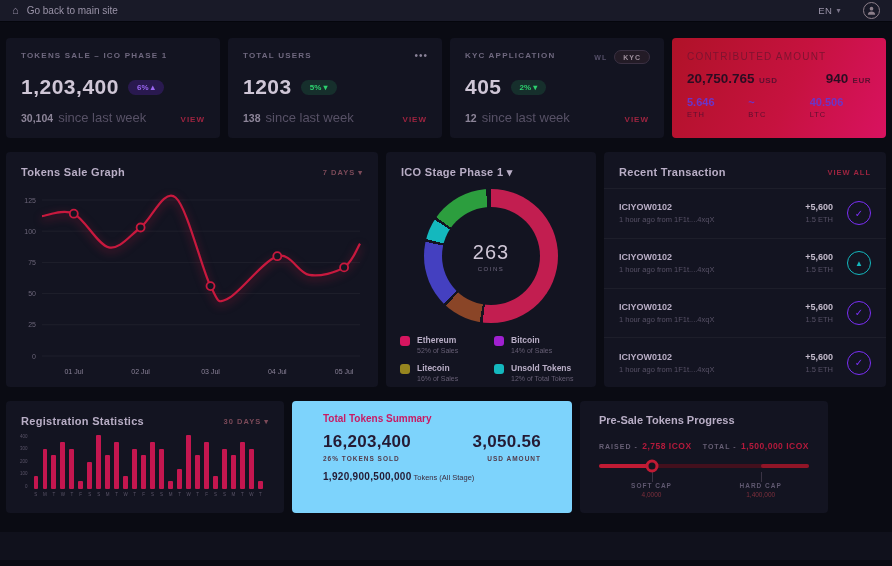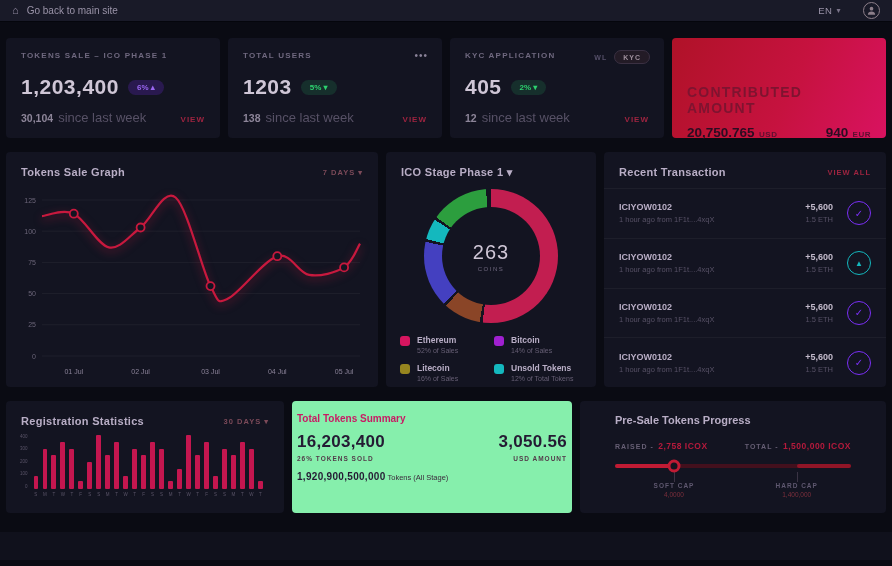--- a/index.html
+++ b/index.html
@@ -36,21 +36,21 @@
   .stat .view { margin-left:auto; font-size:8px; font-weight:bold; letter-spacing:1px; color:#9e2440; cursor:pointer;}
   .stat .corner { position:absolute; top:12px; right:14px; display:flex; align-items:center; gap:7px;}
   .dots { color:#8a8298; font-size:10px; letter-spacing:1px; cursor:pointer;}
   .wl { font-size:7px; font-weight:bold; letter-spacing:1px; color:#56506a; cursor:pointer;}
   .kyc-pill { font-size:7px; font-weight:bold; letter-spacing:1px; color:#9e8f9c; border:1px solid #3a3042;
               background:#231b26; border-radius:8px; padding:2.5px 8px; cursor:pointer;}
 
   
   .contrib { flex:1 1 0; height:100px; padding:13px 15px; border-radius:4px;
              background:linear-gradient(115deg,#b01228 0%,#c6123f 55%,#d91260 100%); }
-  .contrib .title { font-size:14px; font-weight:bold; letter-spacing:1.2px; color:#7e1430;margin-top:33px; }
+  .contrib .title { font-size:10px; font-weight:normal; letter-spacing:1.2px; color:#7e1430; }
   .contrib .fiat { display:flex; justify-content:space-between; margin-top:7px; }
   .contrib .fv { font-size:13.5px; font-weight:bold; color:#2a0d22; }
   .contrib .fu { font-size:8px; font-weight:bold; color:#5c1030; letter-spacing:.5px;}
   .contrib .coins { display:flex; margin-top:9px; }
   .contrib .coin { flex:1; }
   .contrib .cv { font-size:11px; font-weight:bold; color:#6b35c9; }
   .contrib .cl { font-size:7.5px; font-weight:normal; letter-spacing:1px; color:#5c1030; margin-top:2px;}
 
   
   .chead { display:flex; align-items:center; padding:14px 15px 0; }
@@ -99,31 +99,31 @@
   .barchart { display:flex; gap:6px; padding:8px 10px 0 14px; }
   .yax { display:flex; flex-direction:column; justify-content:space-between; height:54px; }
   .yax span { font-size:4.5px; color:#5a5468; text-align:right; line-height:1;}
   .barsarea { flex:1; }
   .bars { display:flex; align-items:flex-end; gap:4.4px; height:54px; }
   .bar { width:4.6px; background:#c4164f; border-radius:1px; }
   .xlets { display:flex; gap:4.4px; margin-top:3px;}
   .xlets span { width:4.6px; font-size:4.5px; color:#5a5468; text-align:center;}
 
   
-  .sum-card { width:280px; height:112px; background:#86efac; border-radius:4px; padding:12px 5px; }
+  .sum-card { width:280px; height:112px; background:#7dd3fc; border-radius:4px; padding:12px 31px; }
   .sum-title { font-size:10px; font-weight:bold; color:#c81b64; }
   .sum-vals { display:flex; justify-content:space-between; align-items:baseline; margin-top:8px;}
   .sum-big { font-size:17px; font-weight:bold; color:#241a33; letter-spacing:.3px;}
   .sum-notes { display:flex; justify-content:space-between; margin-top:3px;}
   .sum-note { font-size:6.5px; font-weight:bold; letter-spacing:1px; color:#533a49;}
   .sum-bottom { margin-top:9px; font-size:7.5px; color:#3c2a3c;}
   .sum-bottom b { font-size:10px; color:#241a33; letter-spacing:.3px;}
 
   
-  .pre-card { width:306px; height:112px; padding:13px 35px; }
+  .pre-card { width:248px; height:112px; padding:13px 19px; }
   .pre-title { font-size:11px; font-weight:bold; color:#b9aec6;}
   .pre-labels { display:flex; justify-content:space-between; margin-top:9px; align-items:baseline;}
   .pre-l { font-size:7px; font-weight:bold; letter-spacing:1px; color:#675f75;}
   .pre-v { font-size:8.5px; font-weight:bold; letter-spacing:.5px; color:#b51a3c;}
   .slider { position:relative; height:4px; background:#43101d; border-radius:2px; margin-top:11px;}
   .slider .fill { position:absolute; left:0; top:0; bottom:0; background:#c01b34; border-radius:2px;}
   .slider .tail { position:absolute; top:0; bottom:0; background:#911527; border-radius:2px;}
   .slider .handle { position:absolute; top:50%; width:13px; height:13px; border-radius:50%;
                     background:#14141f; border:3px solid #c01b34; transform:translate(-50%,-50%); cursor:grab;}
   .slider .tick { position:absolute; top:8px; width:1px; height:10px; background:#3a3344;}

